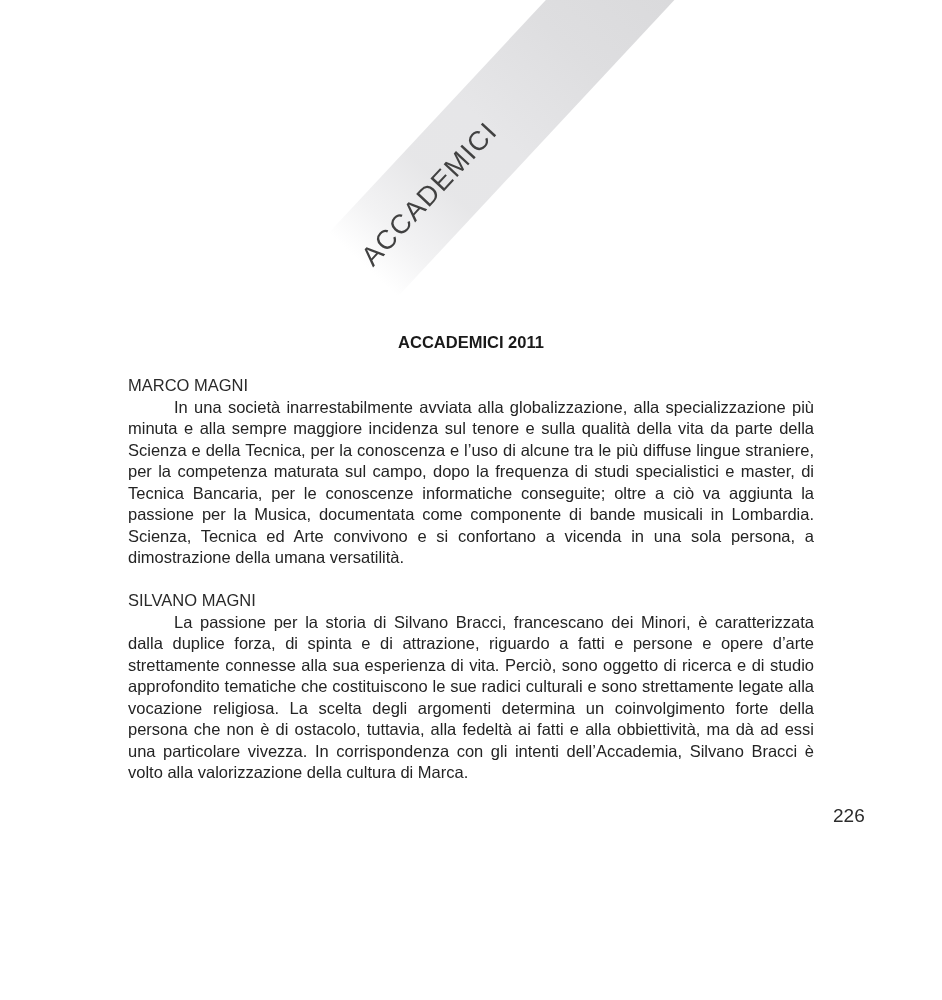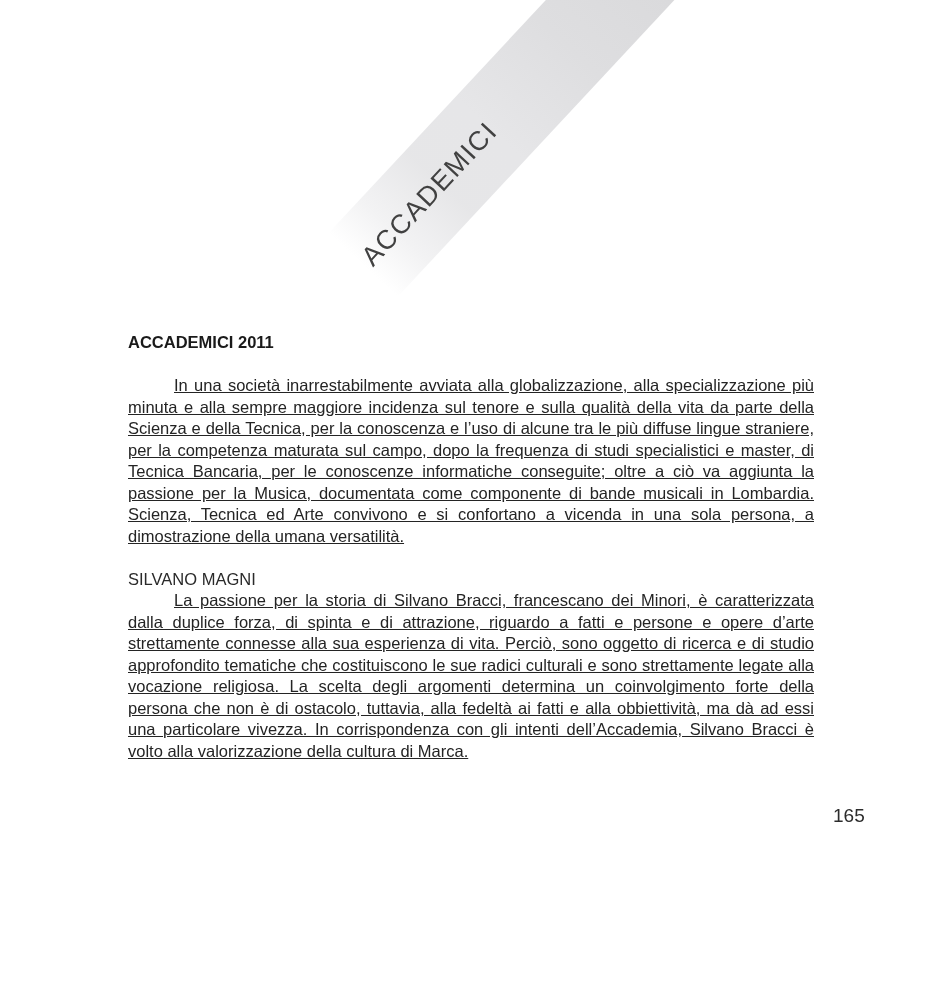--- a/index.html
+++ b/index.html
@@ -52,34 +52,34 @@
     width: 686px;
     font-size: 16.5px;
     line-height: 21.5px;
   }
   .doc-title {
     font-size: 16.5px;
     line-height: 21.5px;
     font-weight: bold;
     margin: 0 0 21.5px 0;
     color: #1a1a1a;
+    text-align: center;
   }
   .section-heading {
     font-size: 16.5px;
     line-height: 21.5px;
     font-weight: normal;
     margin: 0;
     color: #2a2a2a;
   }
   .section-paragraph {
     margin: 0 0 21.5px 0;
     text-align: justify;
     text-indent: 46px;
     color: #242424;
-    text-decoration: underline;
   }
 
   .page-number {
     position: absolute;
     left: 833px;
     top: 805px;
     font-size: 19px;
     color: #2c2c2c;
   }
 </style>
@@ -90,25 +90,26 @@
 
   <div class="ribbon">
     <span class="ribbon-label">ACCADEMICI</span>
   </div>
 
   <div class="content">
 
     <p class="doc-title">ACCADEMICI 2011</p>
 
     <div class="section">
+      <p class="section-heading">MARCO MAGNI</p>
       <p class="section-paragraph">In una società inarrestabilmente avviata alla globalizzazione, alla specializzazione più minuta e alla sempre maggiore incidenza sul tenore e sulla qualità della vita da parte della Scienza e della Tecnica, per la conoscenza e l’uso di alcune tra le più diffuse lingue straniere, per la competenza maturata sul campo, dopo la frequenza di studi specialistici e master, di Tecnica Bancaria, per le conoscenze informatiche conseguite; oltre a ciò va aggiunta la passione per la Musica, documentata come componente di bande musicali in Lombardia. Scienza, Tecnica ed Arte convivono e si confortano a vicenda in una sola persona, a dimostrazione della umana versatilità.</p>
     </div>
 
     <div class="section">
       <p class="section-heading">SILVANO MAGNI</p>
       <p class="section-paragraph">La passione per la storia di Silvano Bracci, francescano dei Minori, è caratterizzata dalla duplice forza, di spinta e di attrazione, riguardo a fatti e persone e opere d’arte strettamente connesse alla sua esperienza di vita. Perciò, sono oggetto di ricerca e di studio approfondito tematiche che costituiscono le sue radici culturali e sono strettamente legate alla vocazione religiosa. La scelta degli argomenti determina un coinvolgimento forte della persona che non è di ostacolo, tuttavia, alla fedeltà ai fatti e alla obbiettività, ma dà ad essi una particolare vivezza. In corrispondenza con gli intenti dell’Accademia, Silvano Bracci è volto alla valorizzazione della cultura di Marca.</p>
     </div>
 
   </div>
 
-  <div class="page-number">165</div>
+  <div class="page-number">226</div>
 
 </div>
 
 </body></html>

